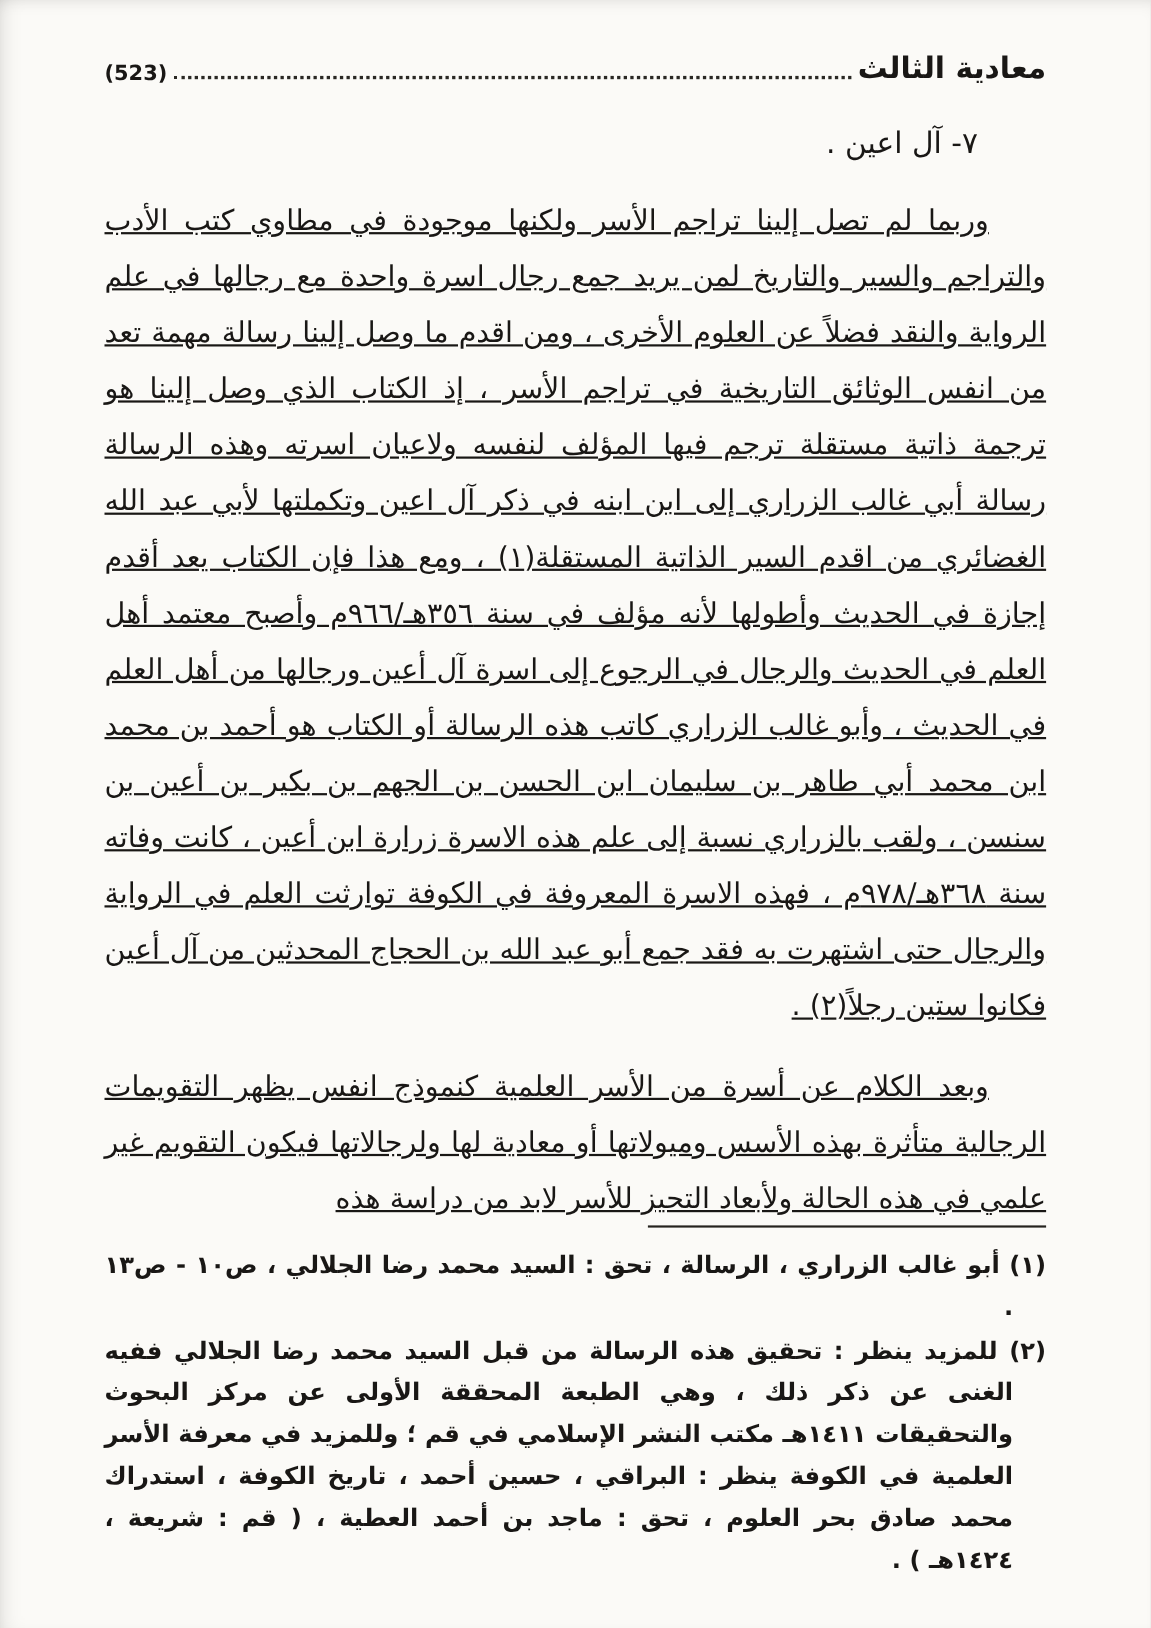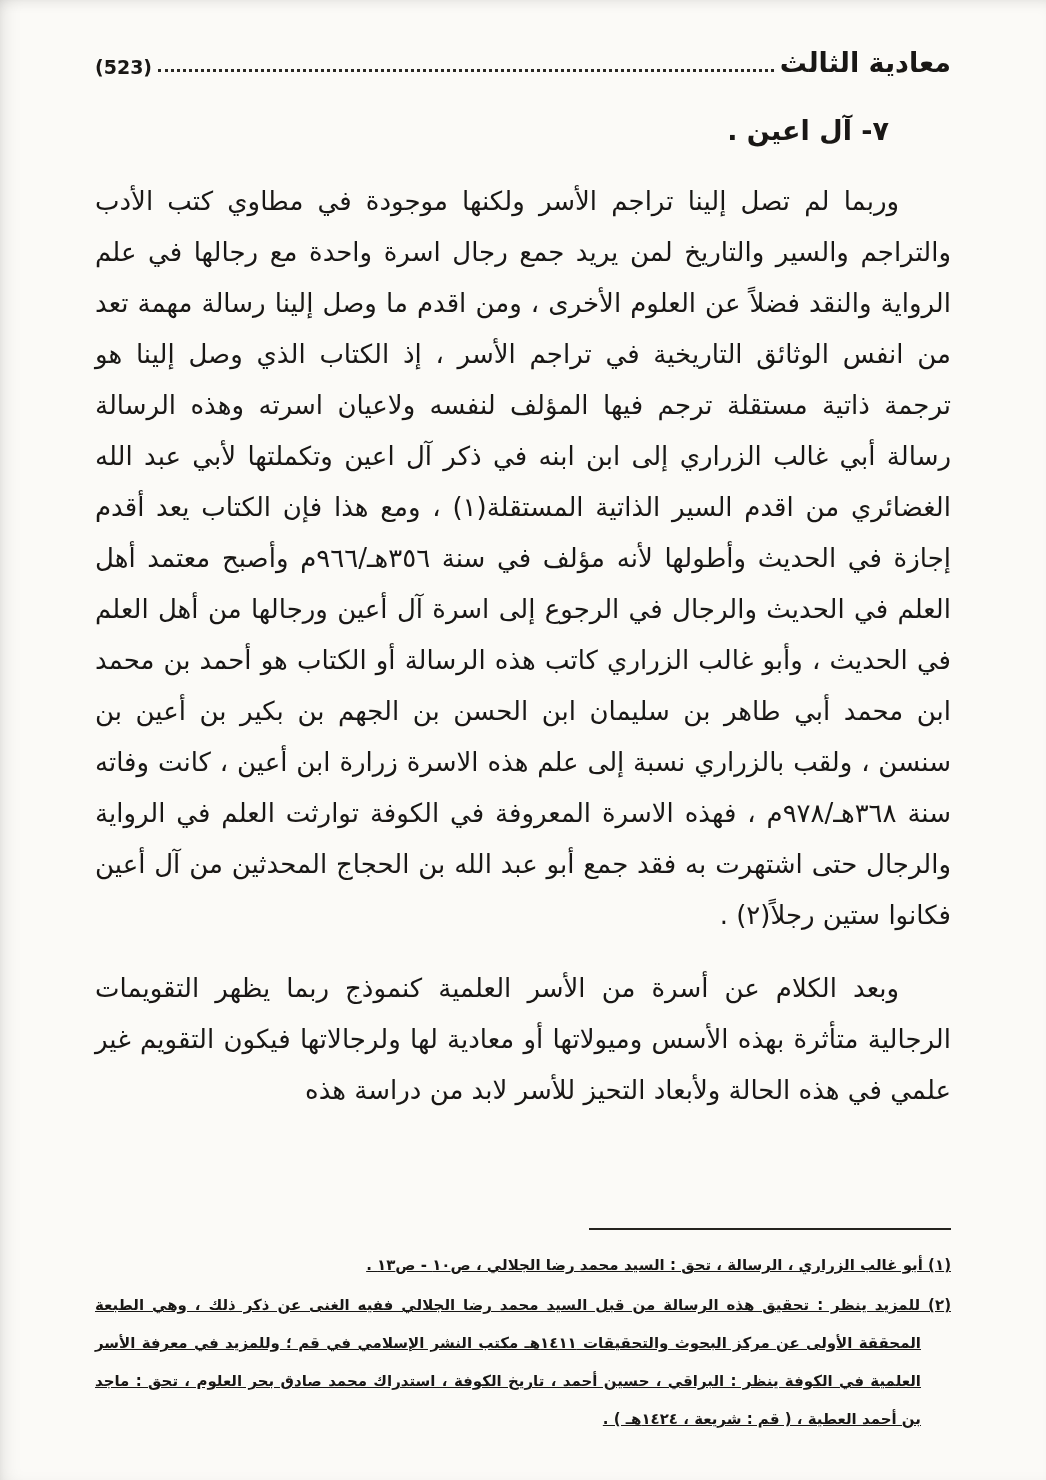--- a/index.html
+++ b/index.html
@@ -46,77 +46,77 @@
   .page-number {
     font-size: 19px;
     font-weight: bold;
     white-space: nowrap;
     line-height: 1;
     padding-bottom: 1px;
   }
   
   .section-heading {
     font-size: 27px;
-    font-weight: bold;
+    font-weight: normal;
     margin: 34px 62px 26px 0;
     line-height: 1.4;
   }
   .para {
     font-size: 26px;
     line-height: 51px;
     text-align: justify;
     text-justify: inter-word;
     margin: 0;
   }
   .para.indent-first {
     text-indent: 52px;
+    text-decoration: underline;
   }
   .para + .para {
     margin-top: 22px;
   }
   
   .footnote-area {
     position: absolute;
     bottom: 40px;
     right: 95px;
     left: 95px;
   }
   .footnote-rule {
     width: 362px;
     border-top: 2px solid #25231f;
     margin: 0 0 16px 0; 
   }
   .footnote {
-    font-size: 15px;
+    font-size: 22px;
     font-weight: bold;
     line-height: 38px;
     text-align: justify;
     margin: 0 0 2px 0;
     padding-right: 30px;
     text-indent: -30px; 
-    text-decoration: underline;
   }
 </style>
 </head>
 <body>
 
 <div class="page">
 
   <header class="page-header">
     <span class="chapter-title">معادية الثالث</span>
     <span class="header-dots"></span>
     <span class="page-number">(523)</span>
   </header>
 
   <main>
     <h2 class="section-heading">٧- آل اعين .</h2>
 
     <p class="para indent-first">وربما لم تصل إلينا تراجم الأسر ولكنها موجودة في مطاوي كتب الأدب والتراجم والسير والتاريخ لمن يريد جمع رجال اسرة واحدة مع رجالها في علم الرواية والنقد فضلاً عن العلوم الأخرى ، ومن اقدم ما وصل إلينا رسالة مهمة تعد من انفس الوثائق التاريخية في تراجم الأسر ، إذ الكتاب الذي وصل إلينا هو ترجمة ذاتية مستقلة ترجم فيها المؤلف لنفسه ولاعيان اسرته وهذه الرسالة رسالة أبي غالب الزراري إلى ابن ابنه في ذكر آل اعين وتكملتها لأبي عبد الله الغضائري من اقدم السير الذاتية المستقلة(١) ، ومع هذا فإن الكتاب يعد أقدم إجازة في الحديث وأطولها لأنه مؤلف في سنة ٣٥٦هـ/٩٦٦م وأصبح معتمد أهل العلم في الحديث والرجال في الرجوع إلى اسرة آل أعين ورجالها من أهل العلم في الحديث ، وأبو غالب الزراري كاتب هذه الرسالة أو الكتاب هو أحمد بن محمد ابن محمد أبي طاهر بن سليمان ابن الحسن بن الجهم بن بكير بن أعين بن سنسن ، ولقب بالزراري نسبة إلى علم هذه الاسرة زرارة ابن أعين ، كانت وفاته سنة ٣٦٨هـ/٩٧٨م ، فهذه الاسرة المعروفة في الكوفة توارثت العلم في الرواية والرجال حتى اشتهرت به فقد جمع أبو عبد الله بن الحجاج المحدثين من آل أعين فكانوا ستين رجلاً(٢) .</p>
 
-    <p class="para indent-first">وبعد الكلام عن أسرة من الأسر العلمية كنموذج ربما يظهر التقويمات الرجالية متأثرة بهذه الأسس وميولاتها أو معادية لها ولرجالاتها فيكون التقويم غير علمي في هذه الحالة ولأبعاد التحيز للأسر لابد من دراسة هذه</p>
+    <p class="para indent-first">وبعد الكلام عن أسرة من الأسر العلمية كنموذج انفس يظهر التقويمات الرجالية متأثرة بهذه الأسس وميولاتها أو معادية لها ولرجالاتها فيكون التقويم غير علمي في هذه الحالة ولأبعاد التحيز للأسر لابد من دراسة هذه</p>
   </main>
 
   <footer class="footnote-area">
     <div class="footnote-rule"></div>
 
     <p class="footnote">(١) أبو غالب الزراري ، الرسالة ، تحق : السيد محمد رضا الجلالي ، ص١٠ - ص١٣ .</p>
 
     <p class="footnote">(٢) للمزيد ينظر : تحقيق هذه الرسالة من قبل السيد محمد رضا الجلالي ففيه الغنى عن ذكر ذلك ، وهي الطبعة المحققة الأولى عن مركز البحوث والتحقيقات ١٤١١هـ مكتب النشر الإسلامي في قم ؛ وللمزيد في معرفة الأسر العلمية في الكوفة ينظر : البراقي ، حسين أحمد ، تاريخ الكوفة ، استدراك محمد صادق بحر العلوم ، تحق : ماجد بن أحمد العطية ، ( قم : شريعة ، ١٤٢٤هـ ) .</p>
   </footer>
 

